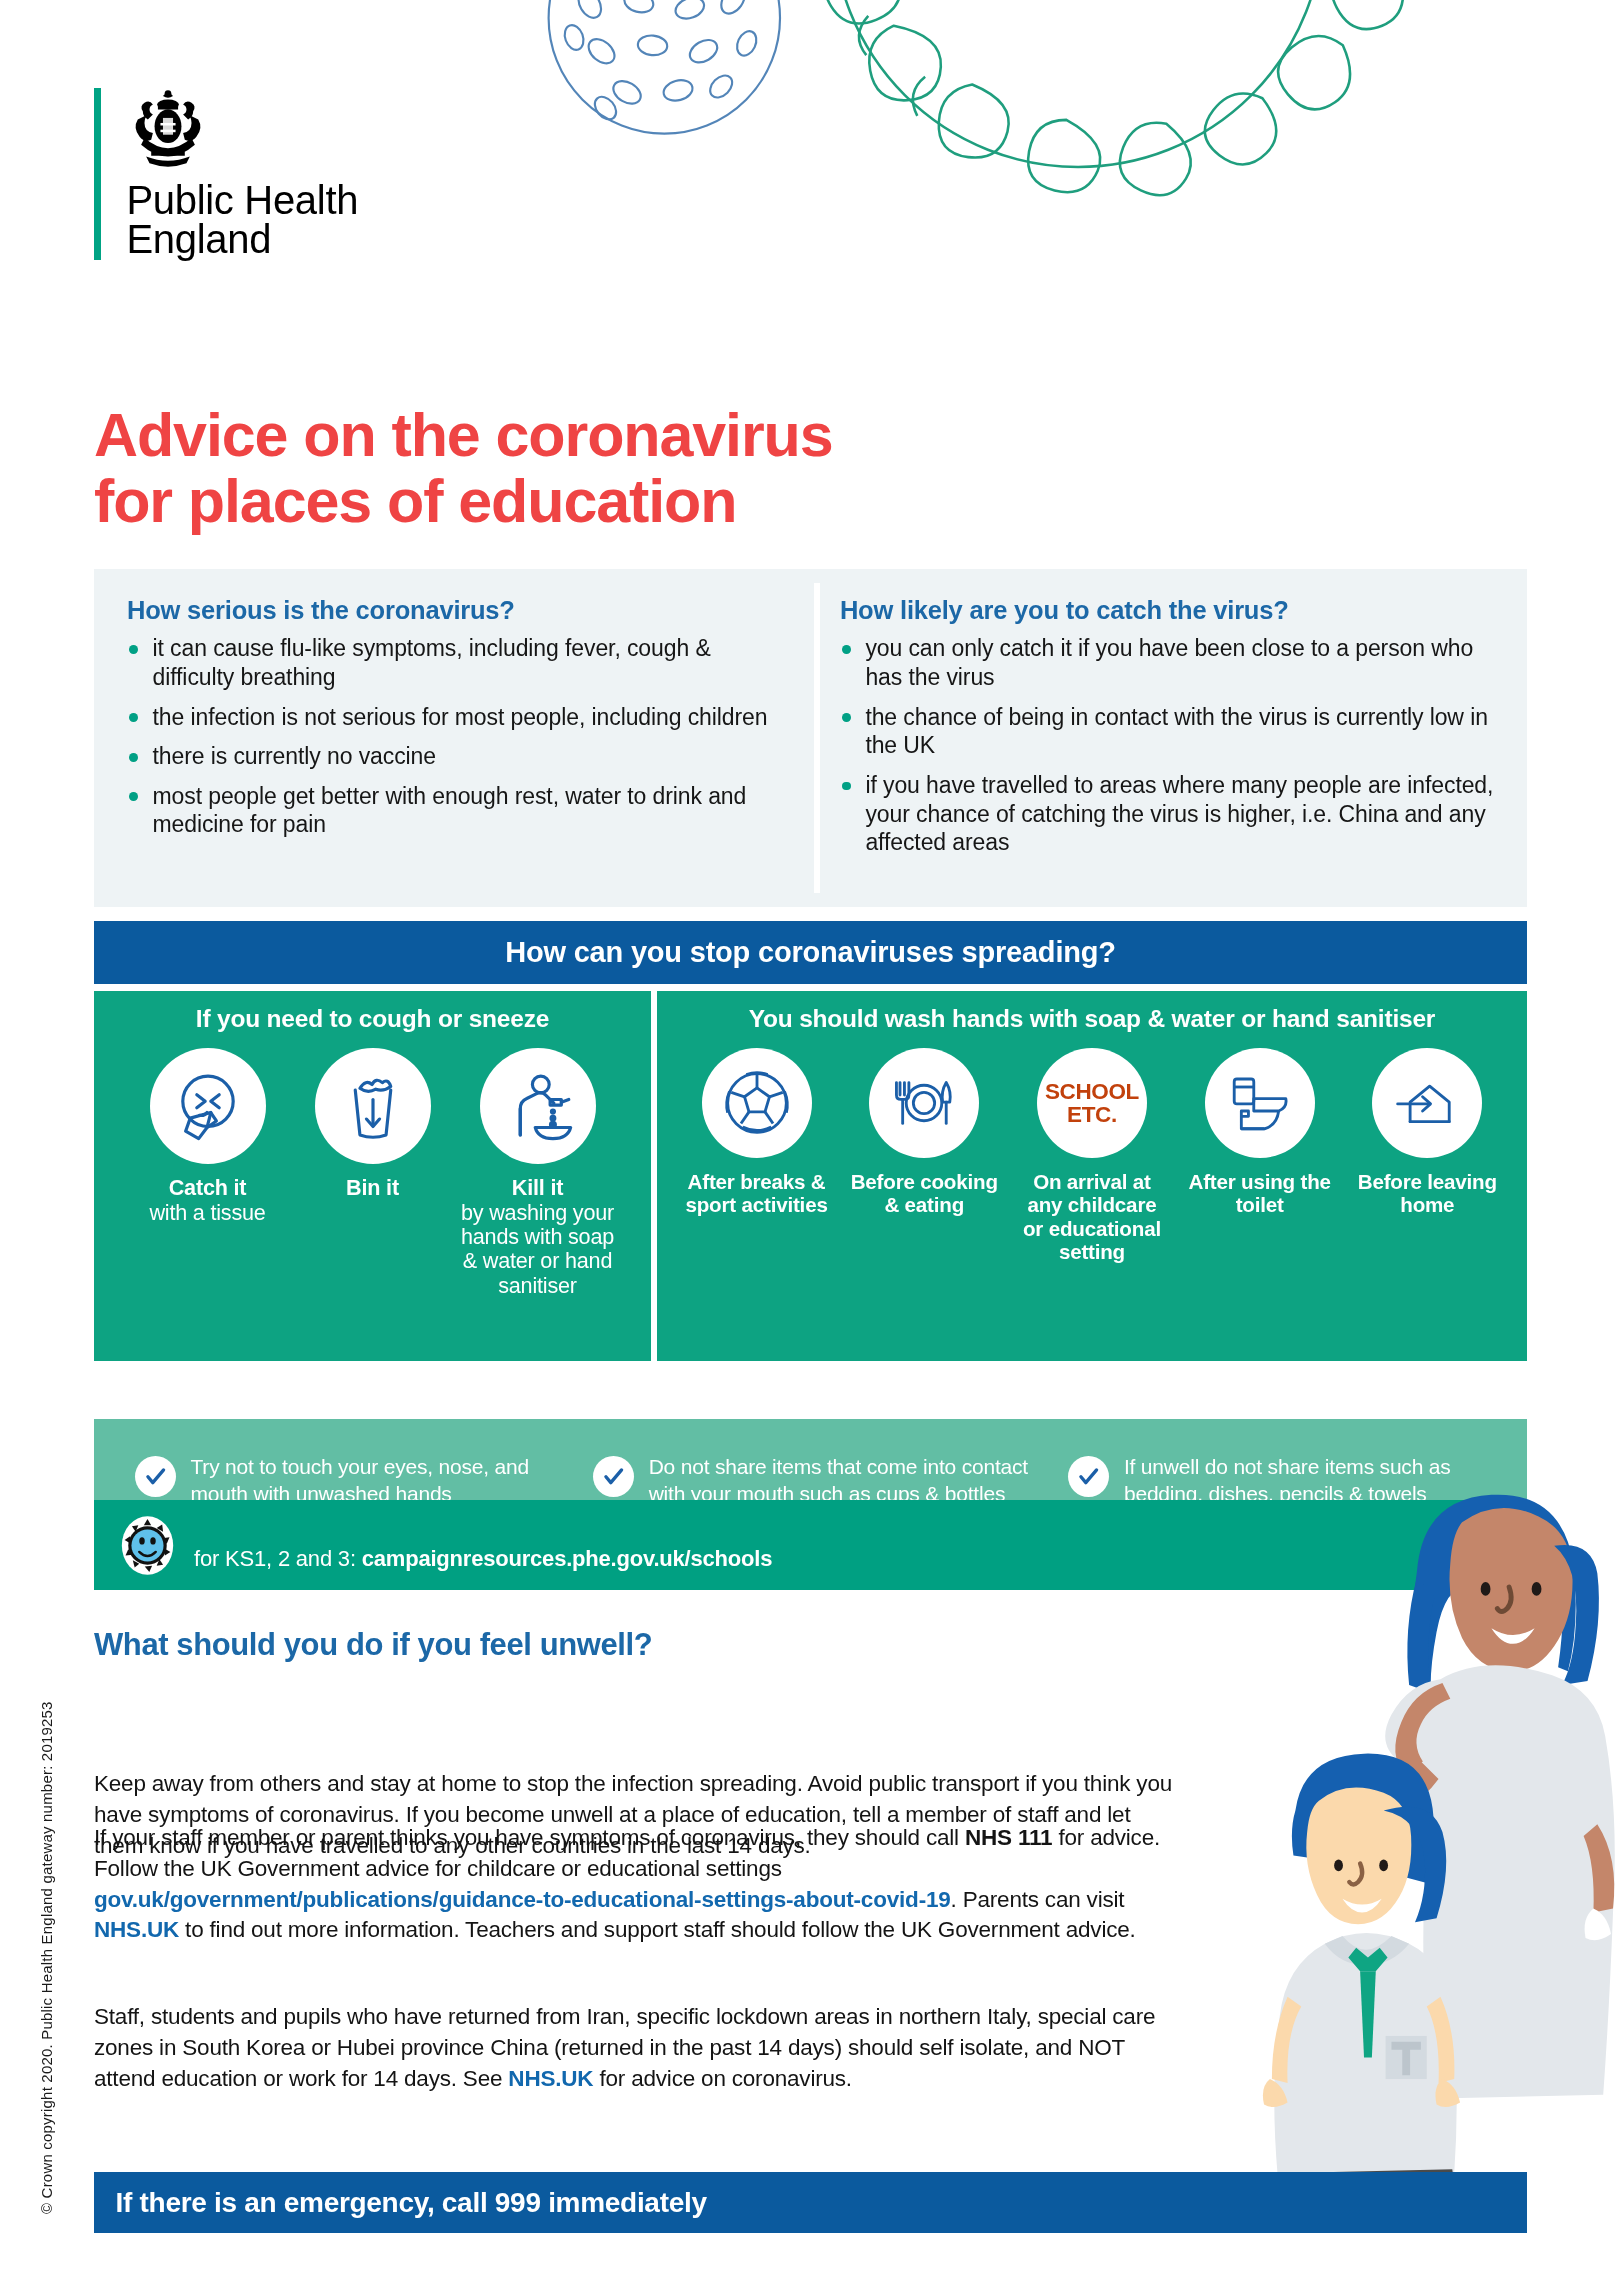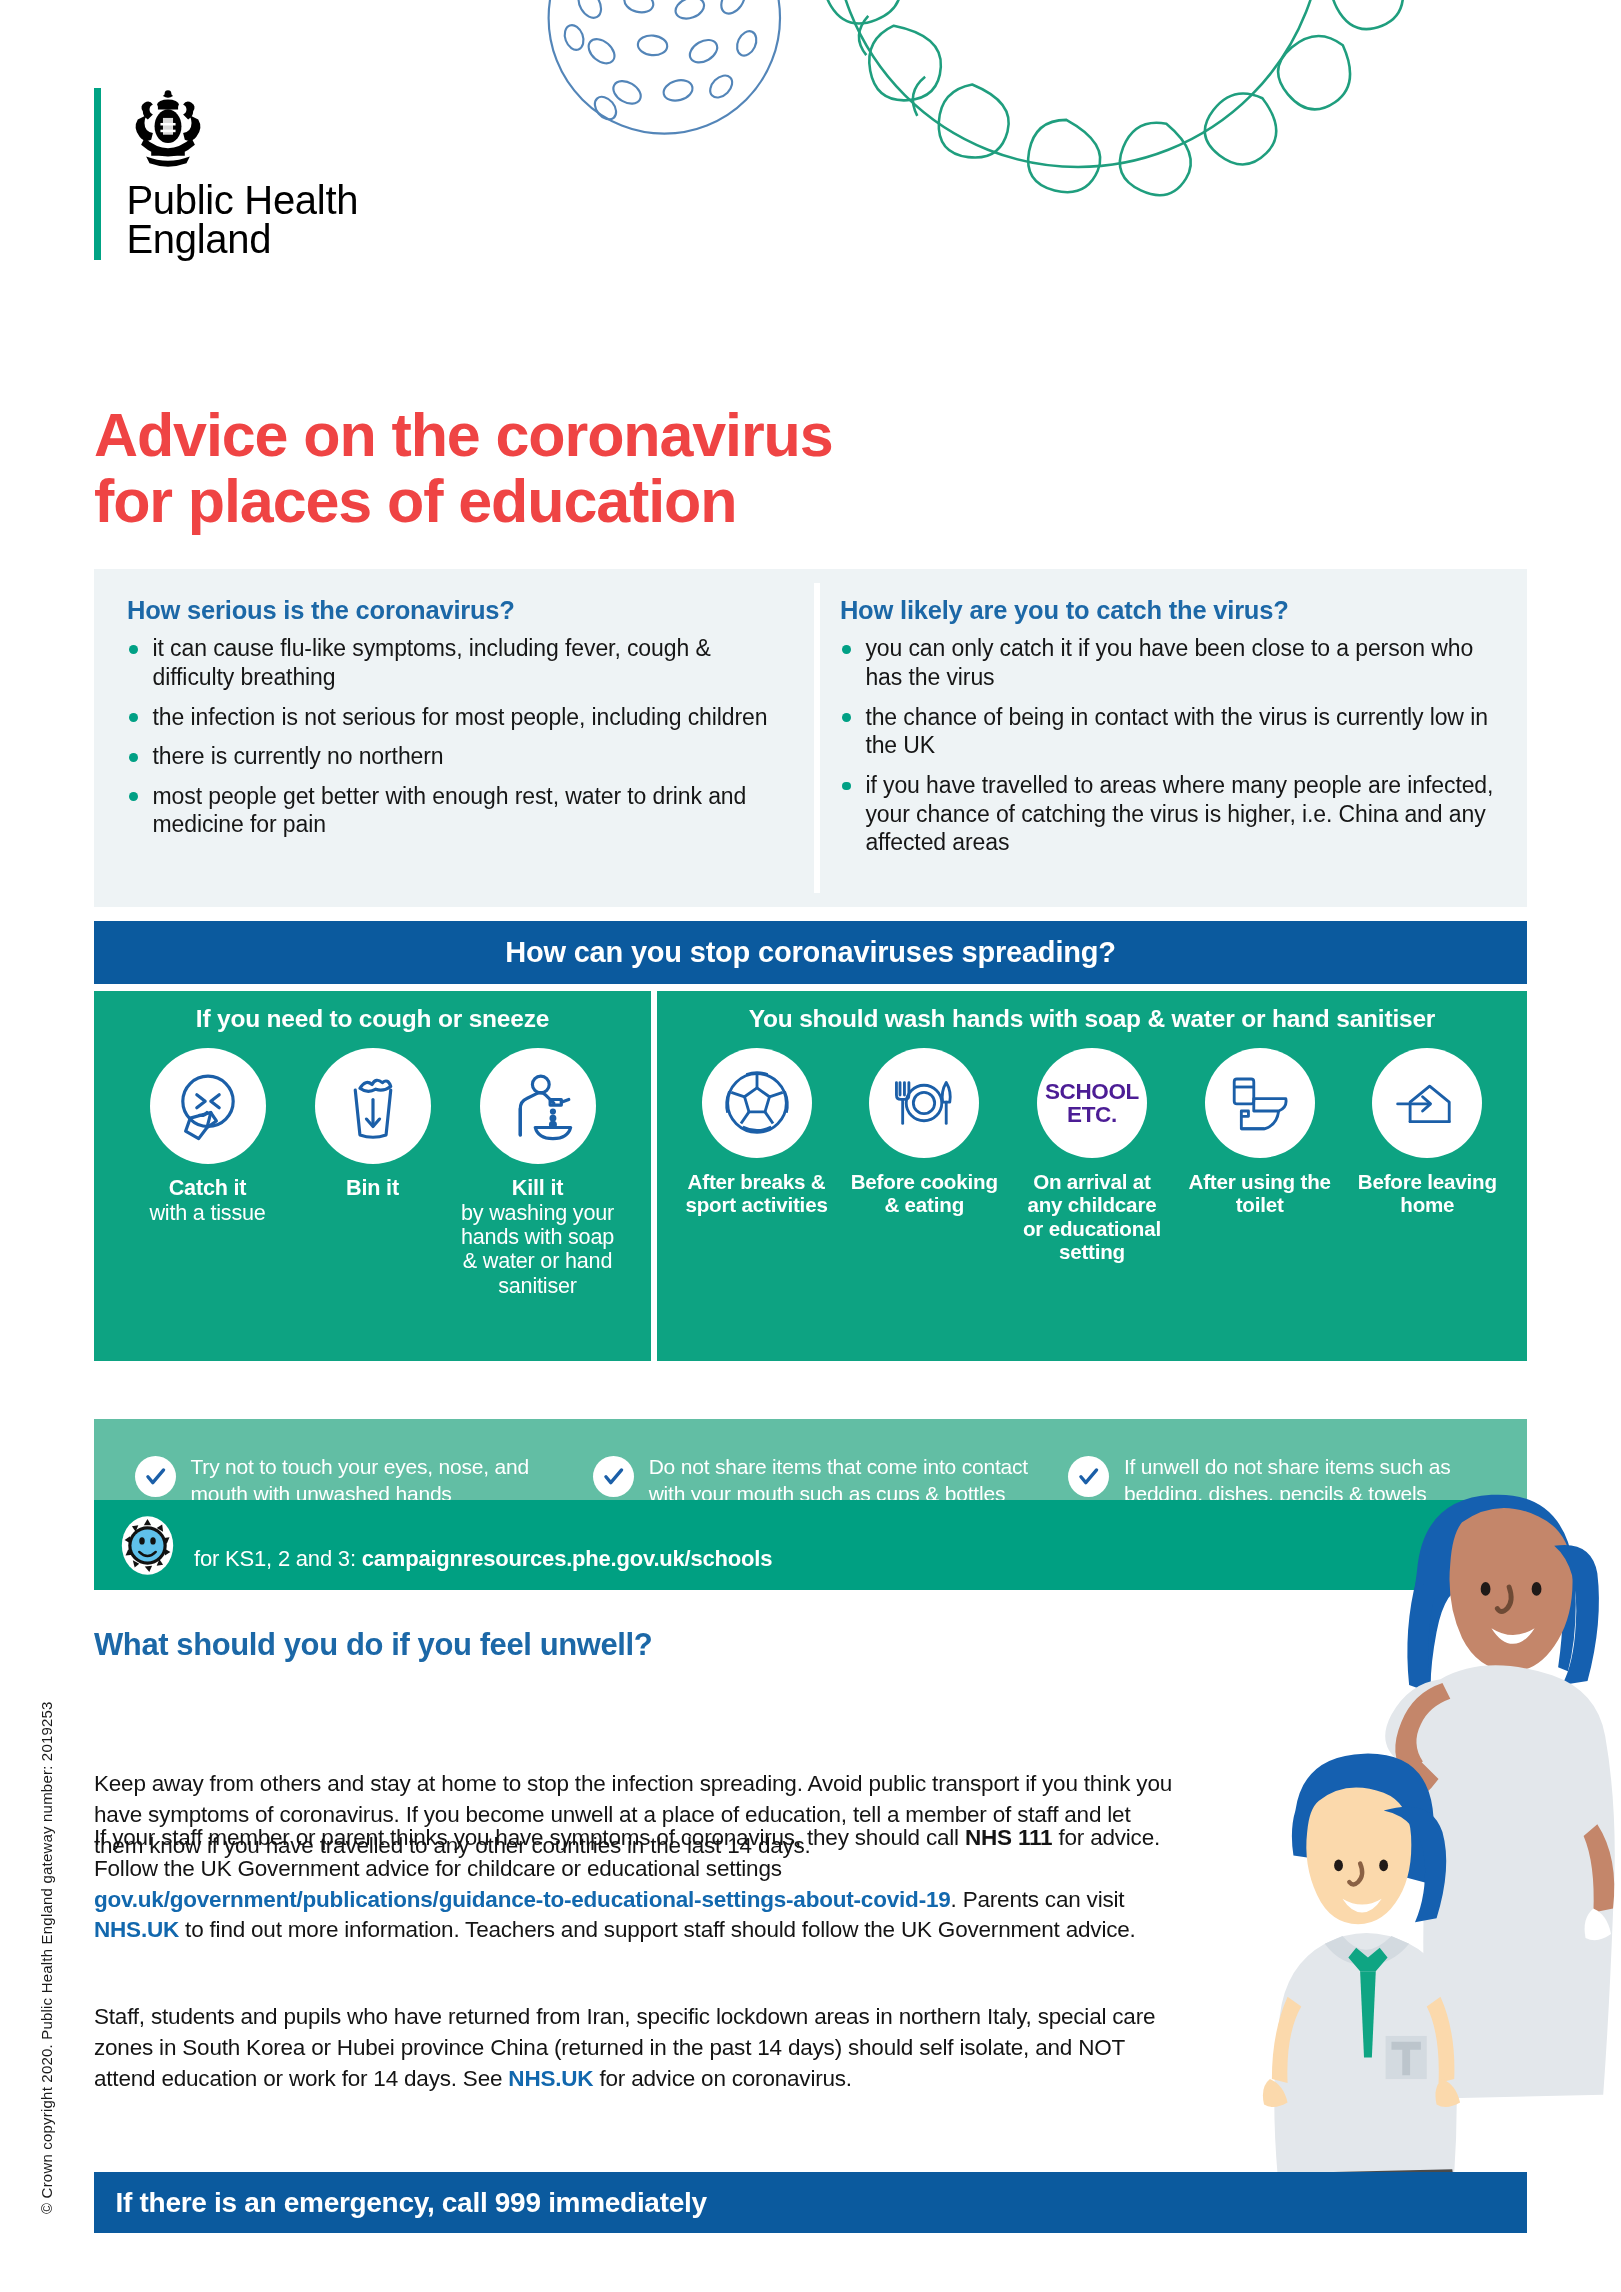--- a/index.html
+++ b/index.html
@@ -75,21 +75,21 @@
   .icon-col { width:155px; text-align:center; }
   .gp-right .icon-col { width:151px; }
   .circle {
     width:116px; height:116px; border-radius:50%; background:#fff;
     margin:0 auto 11.8px auto; display:flex; align-items:center; justify-content:center;
   }
   .gp-right .circle { width:110px; height:110px; }
   .icon-lab-b { color:#fff; font-size:21.6px; font-weight:bold; line-height:1.13; letter-spacing:-0.2px;}
   .icon-lab-r { color:#fff; font-size:21.6px; font-weight:400; line-height:1.13; letter-spacing:-0.2px;}
   .gp-right .icon-lab-b { font-size:20.6px; }
-  .school-txt { color:#4c1d95; font-weight:bold; font-size:22.5px; line-height:1.04; text-align:center; letter-spacing:-0.4px;}
+  .school-txt { color:#c2410c; font-weight:bold; font-size:22.5px; line-height:1.04; text-align:center; letter-spacing:-0.4px;}
 
   
   .tick-row {
     position:absolute; left:94px; top:1419px; width:1433px; height:123px;
     background:#62BEA4; display:flex; align-items:center; padding:0 11.8px; box-sizing:border-box;
   }
   .tick-item { display:flex; align-items:flex-start; gap:14.7px; padding:0 7.8px; box-sizing:border-box; }
   .tick-item.a { width:477px; padding-left:29px;}
   .tick-item.b { width:477px; padding-left:17.6px;}
   .tick-item.c { width:478px; padding-left:23.5px;}
@@ -215,21 +215,21 @@
     <div>Advice on the coronavirus</div>
     <div>for places of education</div>
   </h1>
 
   <div class="facts">
     <div class="facts-col left">
       <h3>How serious is the coronavirus?</h3>
       <ul>
         <li>it can cause flu-like symptoms, including fever, cough &amp; difficulty breathing</li>
         <li>the infection is not serious for most people, including children</li>
-        <li>there is currently no northern</li>
+        <li>there is currently no vaccine</li>
         <li>most people get better with enough rest, water to drink and medicine for pain</li>
       </ul>
     </div>
     <div class="facts-divider"></div>
     <div class="facts-col right">
       <h3>How likely are you to catch the virus?</h3>
       <ul>
         <li>you can only catch it if you have been close to a person who has the virus</li>
         <li>the chance of being in contact with the virus is currently low in the UK</li>
         <li>if you have travelled to areas where many people are infected, your chance of catching the virus is higher, i.e. China and any affected areas</li>

